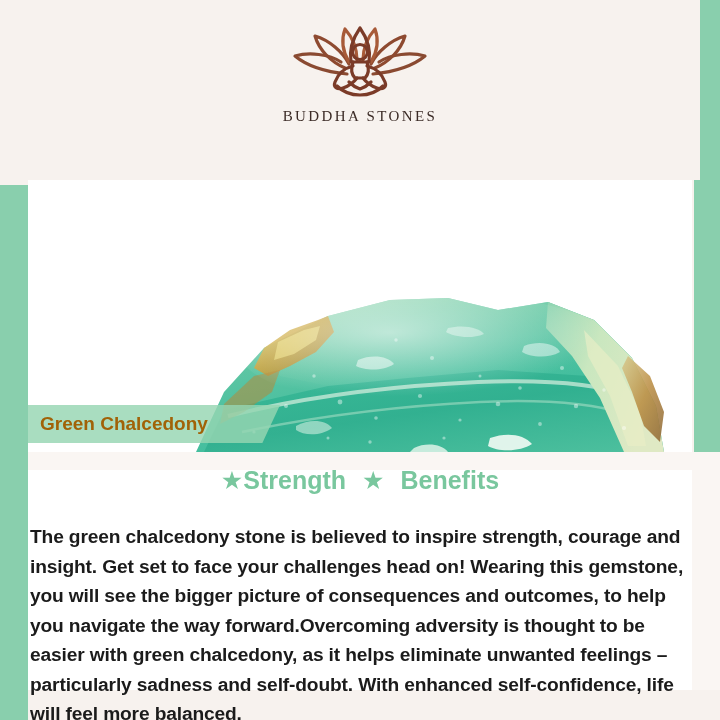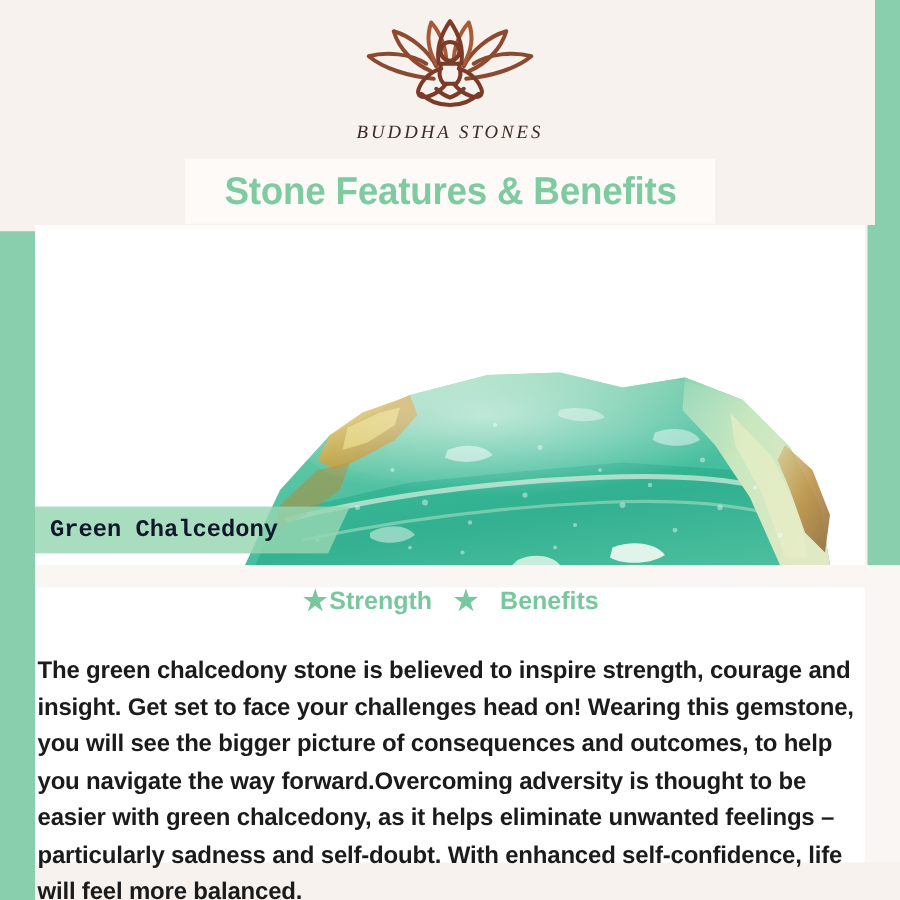--- a/index.html
+++ b/index.html
@@ -79,26 +79,25 @@
     top: 690px;
     left: 28px;
     width: 692px;
     height: 30px;
     background: #f7f2ee;
   }
 
   
   .logo-wrap {
     position: absolute;
-    top: 11px;
+    top: 22px;
     left: 0;
     width: 720px;
     text-align: center;
     z-index: 6;
-    font-style: italic;
   }
   .logo-mark {
     display: block;
     margin: 0 auto;
   }
   .logo-text {
     display: block;
     margin-top: 4px;
     font-family: "Liberation Serif", serif;
     font-size: 15px;
@@ -152,42 +151,42 @@
     width: 252px;
     height: 38px;
     background: rgba(150, 214, 178, 0.82);
     z-index: 5;
     clip-path: polygon(0 0, 100% 0, 93% 100%, 0 100%);
     display: flex;
     align-items: center;
   }
   .name-tag-text {
     margin-left: 12px;
-    font-family: Liberation Mono, monospace;
+    font-family: Liberation Sans, sans-serif;
     font-weight: bold;
     font-size: 19px;
-    color: #0f172a;
+    color: #a16207;
     white-space: nowrap;
   }
 
   
   .keywords {
     position: absolute;
     top: 466px;
     left: 28px;
     width: 664px;
     text-align: center;
     z-index: 7;
     white-space: nowrap;
   }
   .kw {
     display: inline-block;
     font-family: "Liberation Sans Narrow", "Liberation Sans", sans-serif;
     font-weight: bold;
-    font-size: 20px;
+    font-size: 25px;
     color: #79c79e;
     vertical-align: middle;
   }
   .kw-star {
     font-size: 25px;
     color: #79c79e;
     vertical-align: middle;
     display: inline-block;
   }
   .kw-gap {
@@ -253,23 +252,20 @@
           <path d="M92 44 C100 46 107 52 110 60 C112 65 108 68 102 66 C96 64 91 60 88 56" stroke="#7b3b28"></path>
 
           <path d="M62 64 C68 70 76 73 85 73 C94 73 102 70 108 64" stroke="#7b3b28"></path>
           <path d="M74 60 C79 65 85 67 85 67 C85 67 91 65 96 60" stroke="#7b3b28"></path>
         </g>
       </svg>
     </span>
     <span class="logo-text">BUDDHA STONES</span>
   </div>
 
-  <div class="headline-banner">
-    <span class="headline-text">Stone Features &amp; Benefits</span>
-  </div>
 
   <div class="photo">
     <svg width="664" height="272" viewBox="0 0 664 272" xmlns="http://www.w3.org/2000/svg">
       <defs>
         <linearGradient id="gMain" x1="0.15" y1="0" x2="0.85" y2="1">
           <stop offset="0%" stop-color="#9fd9b4"></stop>
           <stop offset="22%" stop-color="#63c7a4"></stop>
           <stop offset="48%" stop-color="#4cc0a0"></stop>
           <stop offset="72%" stop-color="#3fbd9d"></stop>
           <stop offset="100%" stop-color="#2fae8e"></stop>

